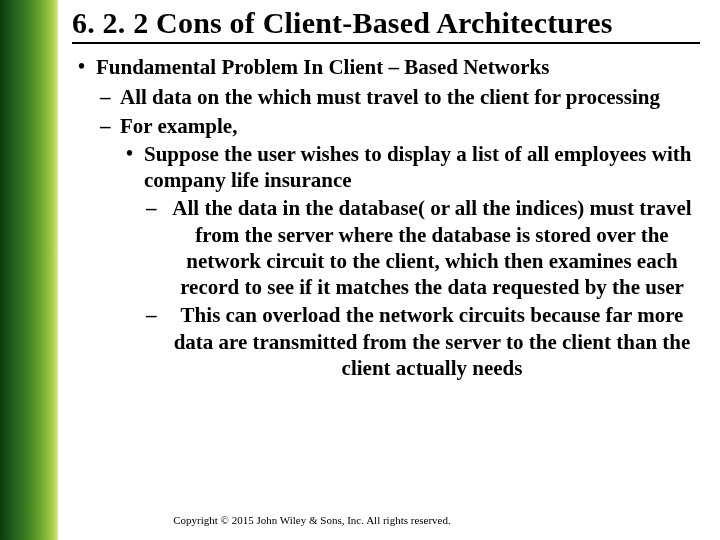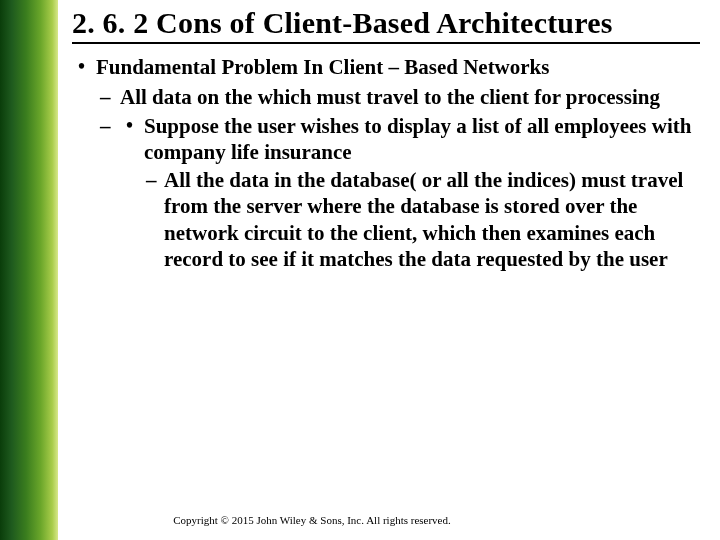--- a/index.html
+++ b/index.html
@@ -88,20 +88,21 @@
     font-size: 20px;
   }
   ul.dash2 {
     list-style: none;
     margin-top: 2px;
   }
   ul.dash2 > li {
     position: relative;
     padding-left: 20px;
     margin-bottom: 2px;
+    text-align: center;
   }
   ul.dash2 > li::before {
     content: "–";
     position: absolute;
     left: 2px;
     top: 0;
   }
   .footer {
     position: absolute;
     bottom: 14px;
@@ -111,36 +112,40 @@
     font-size: 11px;
     color: #000;
   }
 </style>
 </head>
 <body>
 
 <div class="sidebar"></div>
 
 <div class="content">
-  <h1 class="title">2. 6. 2 Cons of Client-Based Architectures</h1>
+  <h1 class="title">6. 2. 2 Cons of Client-Based Architectures</h1>
 
   <ul class="top">
     <li>
       <span>Fundamental Problem In Client – Based Networks</span>
       <ul class="dash">
         <li>
           <span>All data on the which must travel to the client for processing</span>
         </li>
         <li>
+          <span>For example,</span>
           <ul class="dot">
             <li>
               <span>Suppose the user wishes to display a list of all employees with company life insurance</span>
               <ul class="dash2">
                 <li>
                   <span>All the data in the database( or all the indices) must travel from the server where the database is stored over the network circuit to the client, which then examines each record to see if it matches the data requested by the user</span>
+                </li>
+                <li>
+                  <span>This can overload the network circuits because far more data are transmitted from the server to the client than the client actually needs</span>
                 </li>
               </ul>
             </li>
           </ul>
         </li>
       </ul>
     </li>
   </ul>
 </div>
 

